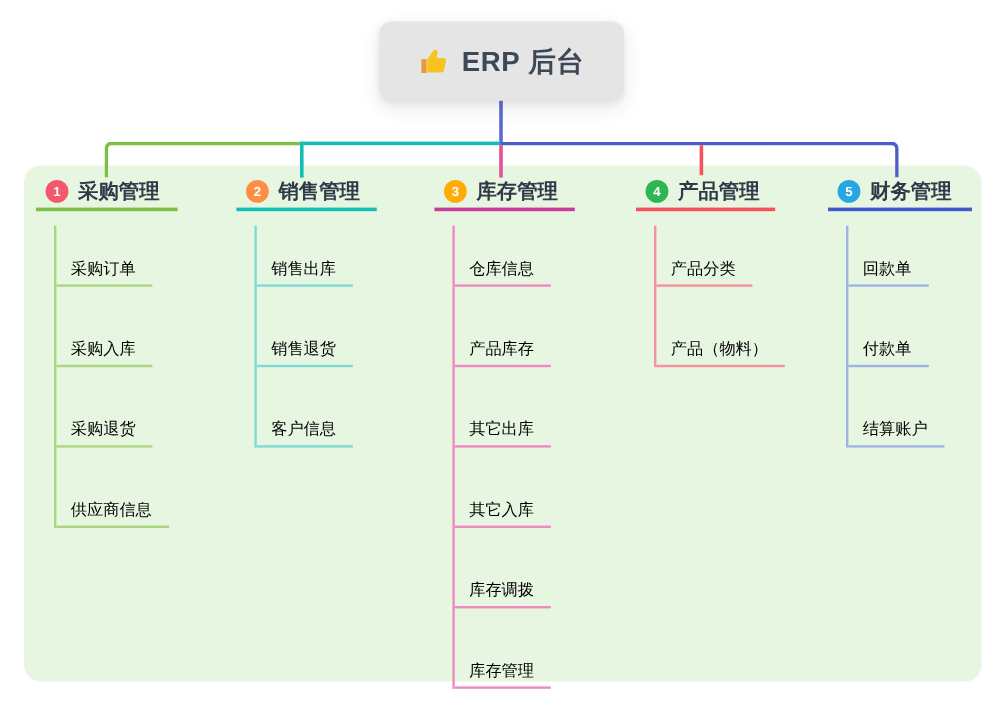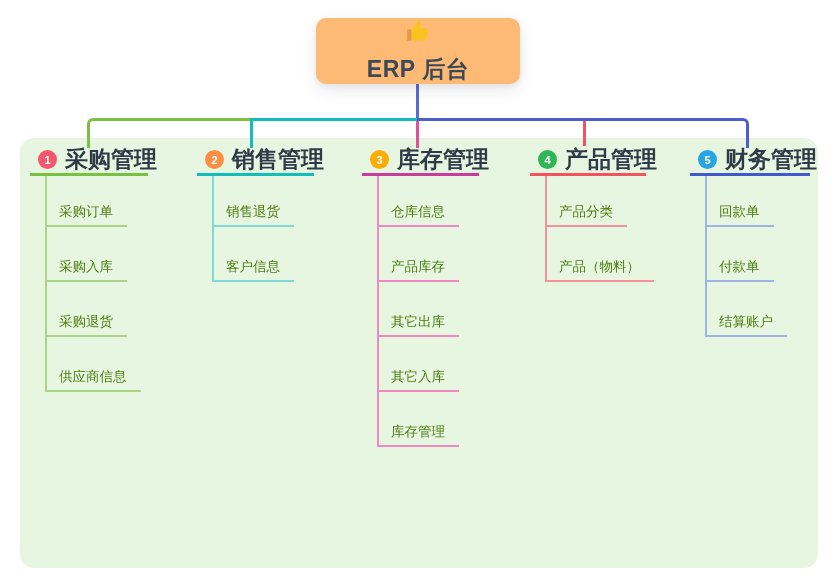--- a/index.html
+++ b/index.html
@@ -6,24 +6,24 @@
   html,body { background:#ffffff; }
   body {
     font-family:"Liberation Sans","DejaVu Sans",sans-serif;
     width:839px; height:588px; position:relative; overflow:hidden;
   }
   #stage { position:absolute; inset:0; width:839px; height:588px; }
 
   
   .root-node{
     position:absolute; left:316px; top:18px; width:204px; height:66px;
-    background:#fdba74; border-radius:10px;
+    background:#e5e5e5; border-radius:10px;
     box-shadow:0 2px 5px rgba(30,40,60,.06), 0 6px 16px rgba(30,40,60,.10);
     display:flex; align-items:center; justify-content:center; gap:10px;
-    z-index:3; cursor:pointer;flex-direction:column;
+    z-index:3; cursor:pointer;
   }
   .root-node .thumb{ width:26px; height:26px; display:block; }
   .root-title{ font-size:23px; font-weight:600; color:#3d4857; letter-spacing:.5px; white-space:nowrap; }
 
   
   .conn{ position:absolute; z-index:1; }
   .root-line   { left:416px; top:83px;  width:3px;  height:38px; background:var(--c-root); }
   .bus-green   { left:87px;  top:118px; width:165px; height:30px;
                  border-top:3px solid var(--c-green); border-left:3px solid var(--c-green);
                  border-top-left-radius:6px; }
@@ -57,34 +57,35 @@
   .b4 .branch-header{ width:120px; }
 
   .badge{
     width:19px; height:19px; border-radius:50%;
     background:var(--badge); color:#ffffff;
     font-size:11px; font-weight:bold;
     display:flex; align-items:center; justify-content:center;
     flex:0 0 auto;
   }
   .branch-title{
-    font-size:23px; font-weight:600; color:#2e3a48; white-space:nowrap;
+    font-size:17px; font-weight:600; color:#2e3a48; white-space:nowrap;
   }
 
   .children{
     margin-left:15px;
     border-left:2px solid var(--cline);
   }
   .child-item{
     height:55px; width:fit-content;
     display:flex; align-items:flex-end;
     padding:0 14px 4px 12px;
     border-bottom:2px solid var(--cline);
-    font-size:13.5px; color:#4d7c0f; white-space:nowrap;
+    font-size:13.5px; color:#000000; white-space:nowrap;
     cursor:pointer;
+    margin-top:12px;
   }
   .child-item:first-child{ height:51px; }
 </style>
 </head>
 <body>
 
 <div id="stage" style="--c-root: #5b6bd3; --c-green: #7ac143; --c-teal: #14bdb8; --c-blue: #4b5ecb; --c-pink: #e0519a; --c-red: #f4525f;">
 
   <div class="root-node">
     <span>
@@ -118,34 +119,36 @@
           <div class="child-item">采购退货</div>
           <div class="child-item">供应商信息</div>
         </div>
       </div>
       <div class="branch b1" style="--line: #14bdb8; --badge: #fd8f44; --cline: #82d9d4;">
         <div class="branch-header">
           <span class="badge">2</span>
           <span class="branch-title">销售管理</span>
         </div>
         <div class="children">
+          <div class="child-item">销售出库</div>
           <div class="child-item">销售退货</div>
           <div class="child-item">客户信息</div>
         </div>
       </div>
       <div class="branch b2" style="--line: #c93c9c; --badge: #ffac07; --cline: #ef8ac0;">
         <div class="branch-header">
           <span class="badge">3</span>
           <span class="branch-title">库存管理</span>
         </div>
         <div class="children">
           <div class="child-item">仓库信息</div>
           <div class="child-item">产品库存</div>
           <div class="child-item">其它出库</div>
           <div class="child-item">其它入库</div>
+          <div class="child-item">库存调拨</div>
           <div class="child-item">库存管理</div>
         </div>
       </div>
       <div class="branch b3" style="--line: #f4525f; --badge: #2eb554; --cline: #f7929b;">
         <div class="branch-header">
           <span class="badge">4</span>
           <span class="branch-title">产品管理</span>
         </div>
         <div class="children">
           <div class="child-item">产品分类</div>

